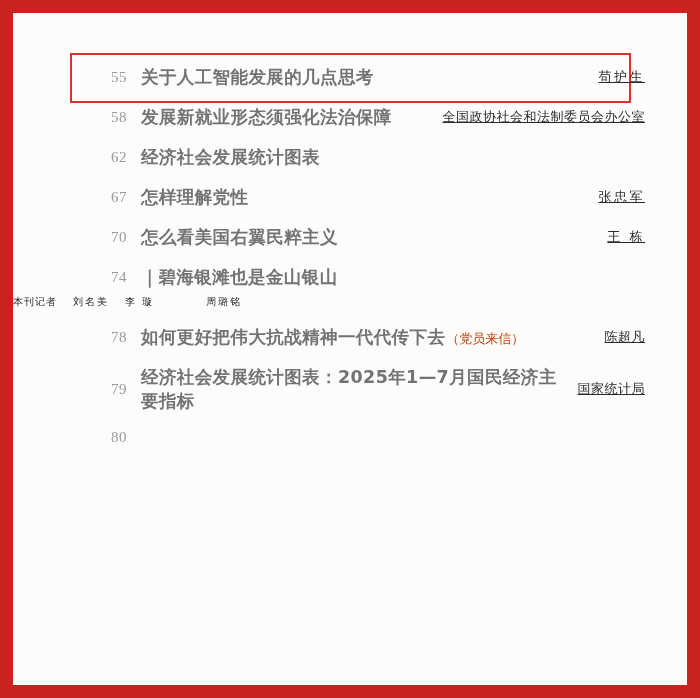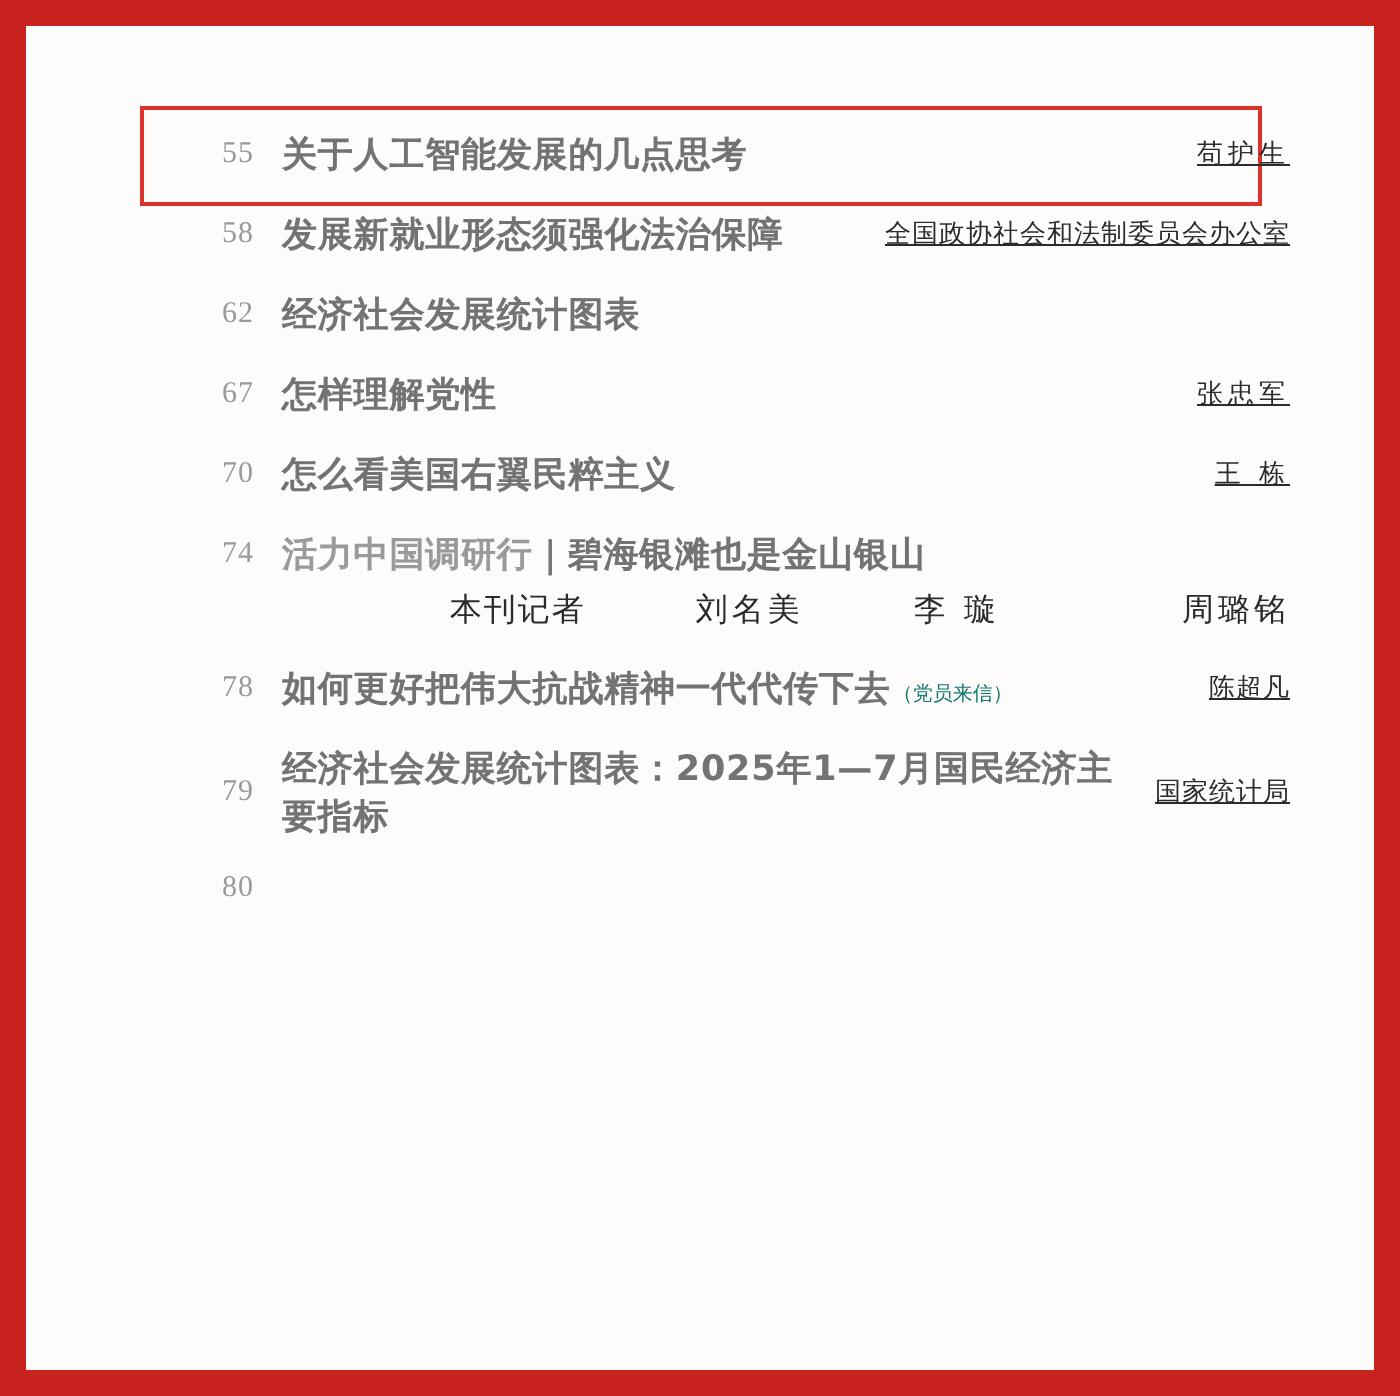--- a/index.html
+++ b/index.html
@@ -68,48 +68,46 @@
     font-weight: bold;
     color: #737373;
     letter-spacing: 0.4px;
     font-family: "DejaVu Sans", "Liberation Sans", sans-serif;
   }
   .title.light {
     color: #9a9a9a;
     font-weight: bold;
   }
   .subnote {
-    font-size: 10px;
-    color: #0f766e;
+    font-size: 13px;
+    color: #c2410c;
     font-family: Liberation Serif, serif;
     margin-left: 1px;
   }
   .author {
     flex: 0 0 auto;
     text-align: right;
     font-size: 13px;
     color: #2b2b2b;
     font-family: "DejaVu Serif", "Liberation Serif", serif;
     letter-spacing: 2.5px;
     white-space: nowrap;
     padding-left: 10px;
     text-decoration: underline;
   }
   .author.narrow {
     letter-spacing: 0.5px;
   }
   .author-line {
     display: flex;
-    justify-content: flex-end;
     padding: 6px 42px 0 0;
-    font-size: 16px;
+    font-size: 10px;
     color: #2b2b2b;
     font-family: "DejaVu Serif", "Liberation Serif", serif;
     letter-spacing: 1px;
-    gap: 39px;
   }
   .author-line .role {
     margin-right: 16px;
   }
   .author-line .nm {
     margin-right: 16px;
     letter-spacing: 2px;
   }
   .author-line .nm:last-child {
     margin-right: 0;
@@ -159,21 +157,20 @@
       <span class="page-num">70</span>
       <span class="title-wrap">
         <span class="title">怎么看美国右翼民粹主义</span>
       </span>
       <span class="author">王 栋</span>
     </div>
 
     <div class="entry">
       <span class="page-num">74</span>
       <span class="title-wrap">
-        <span class="title light">活力中国调研行</span>
         <span class="title sep">｜</span>
         <span class="title dark">碧海银滩也是金山银山</span>
       </span>
     </div>
 
     <div class="author-line">
       <span class="role">本刊记者</span>
       <span class="nm">刘名美</span>
       <span class="nm">李 璇</span>
       <span class="nm">周璐铭</span>

